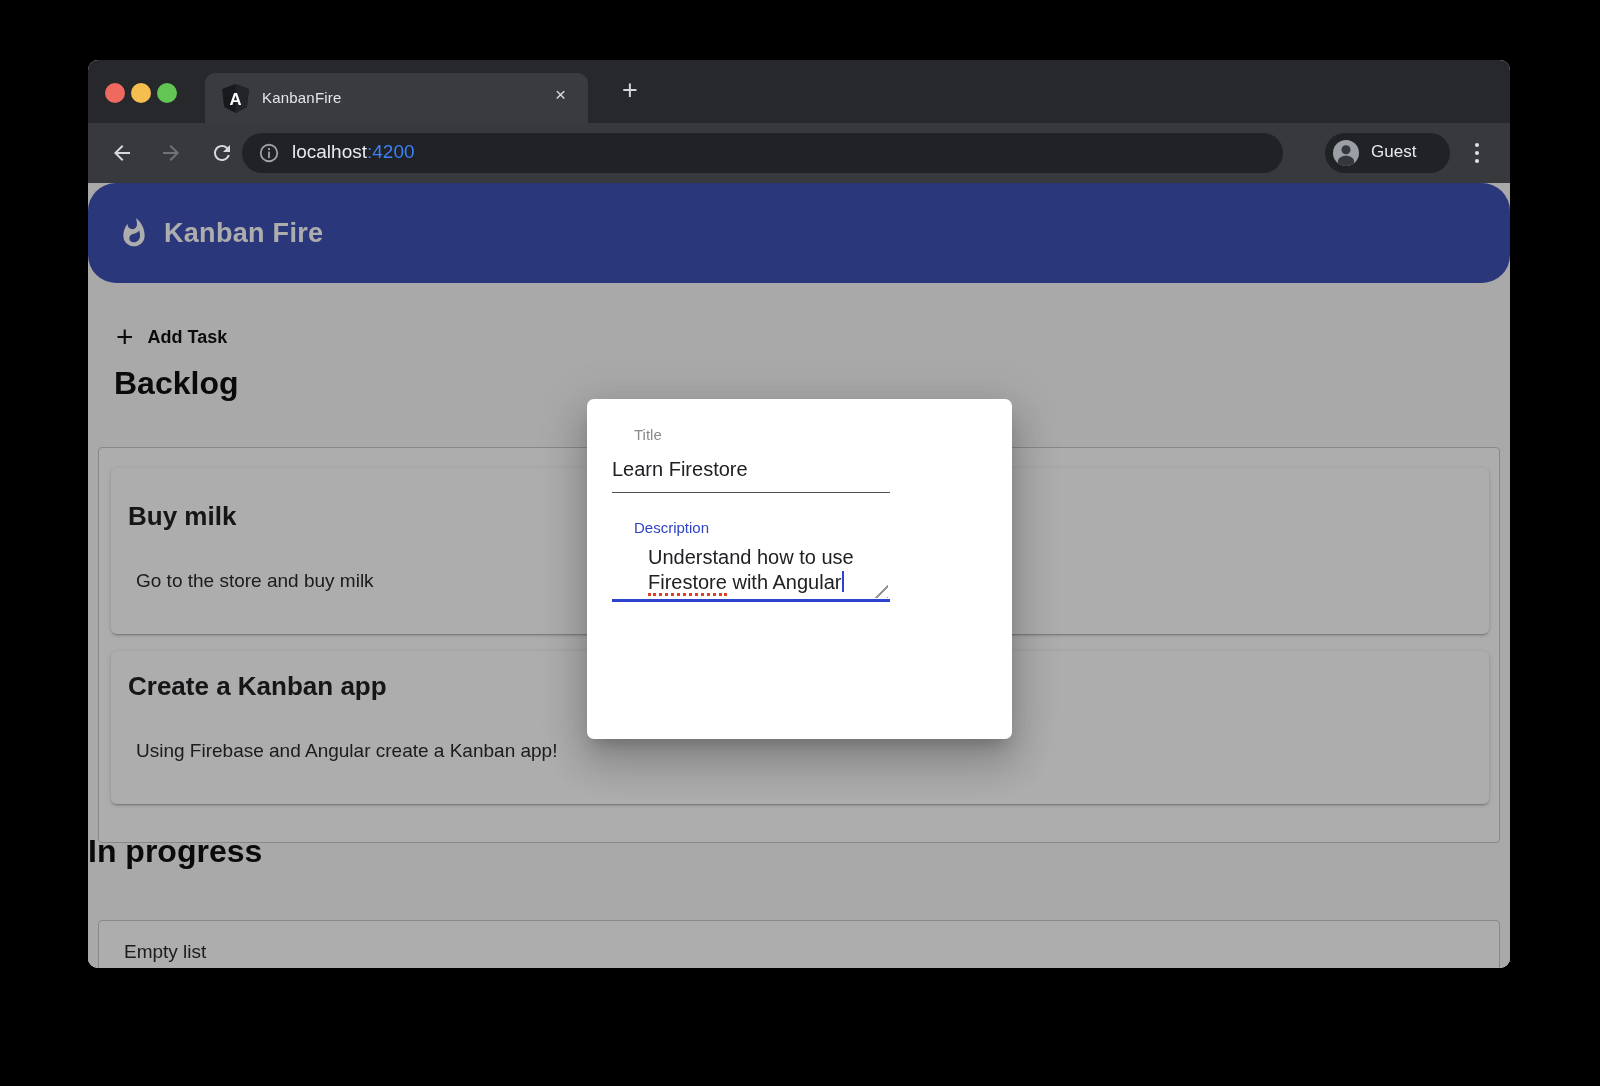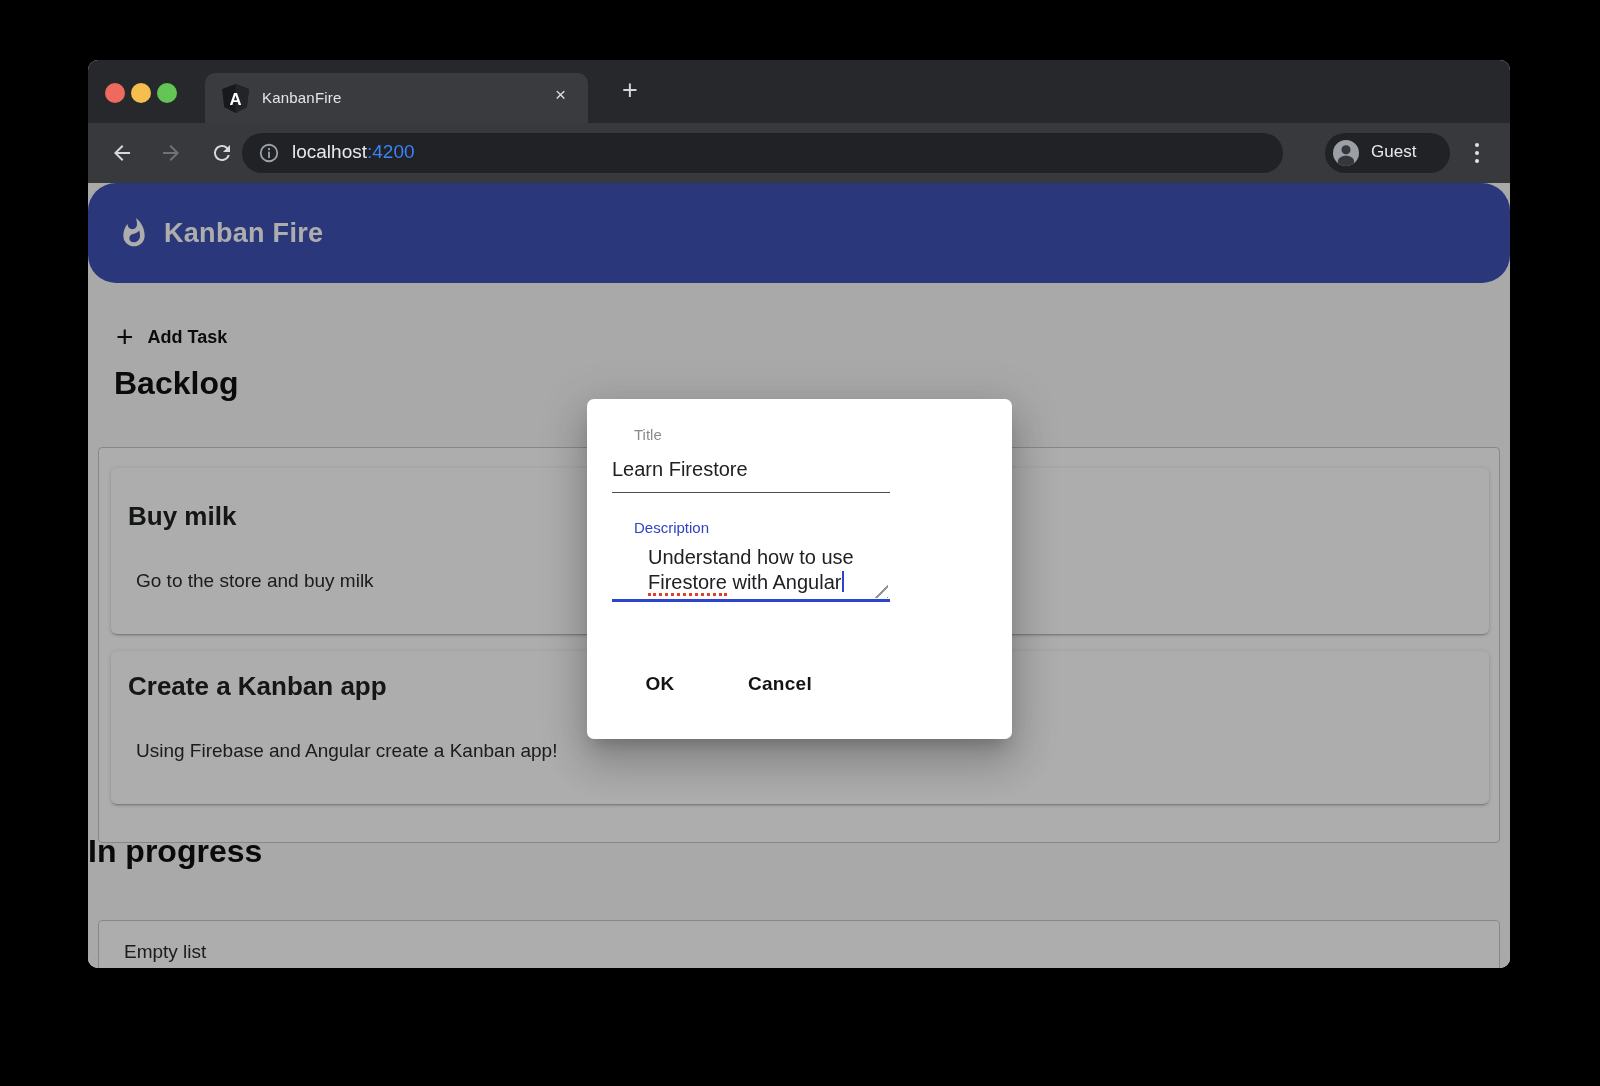--- a/index.html
+++ b/index.html
@@ -212,20 +212,16 @@
       <div class="dlg-title-value">Learn Firestore</div>
       <div class="u-line u-title"></div>
 
       <div class="dlg-label lbl-desc">Description</div>
       <div class="dlg-desc-text"><span>Understand how to use</span><br>
         <span class="misspelled">Firestore</span><span> with Angular</span><span class="caret"></span>
       </div>
       <div class="resize-handle"></div>
       <div class="u-line u-desc"></div>
 
-      <div class="dlg-actions">
-        <button class="dlg-btn btn-ok">OK</button>
-        <button class="dlg-btn btn-cancel">Cancel</button>
-      </div>
     </div>
 
   </div>
 </div>
 
 </body></html>

